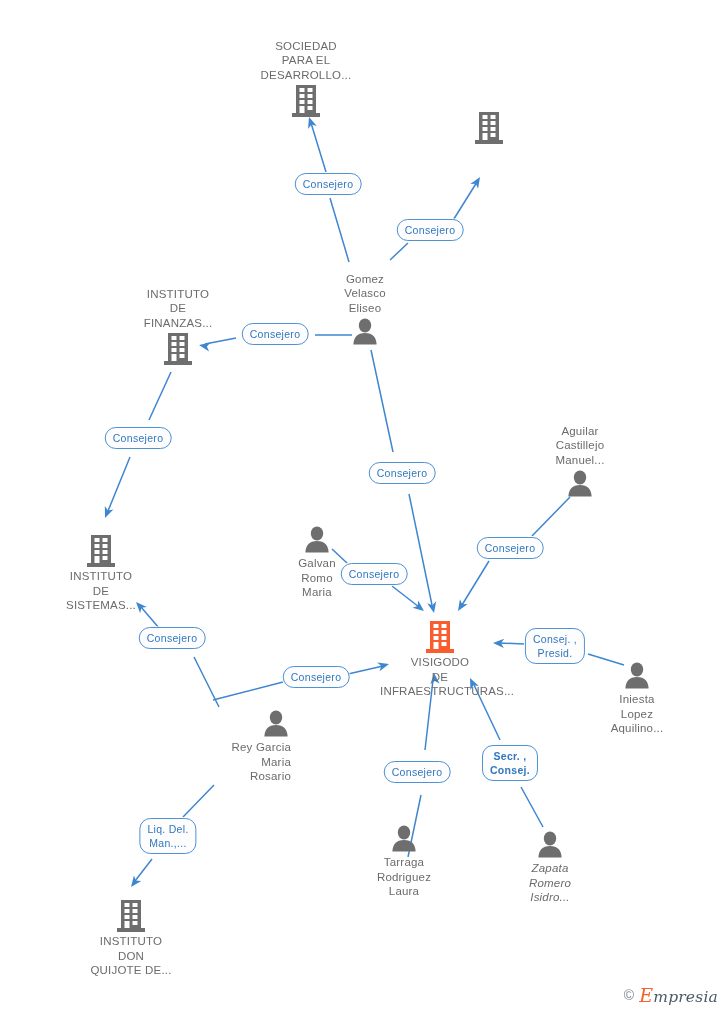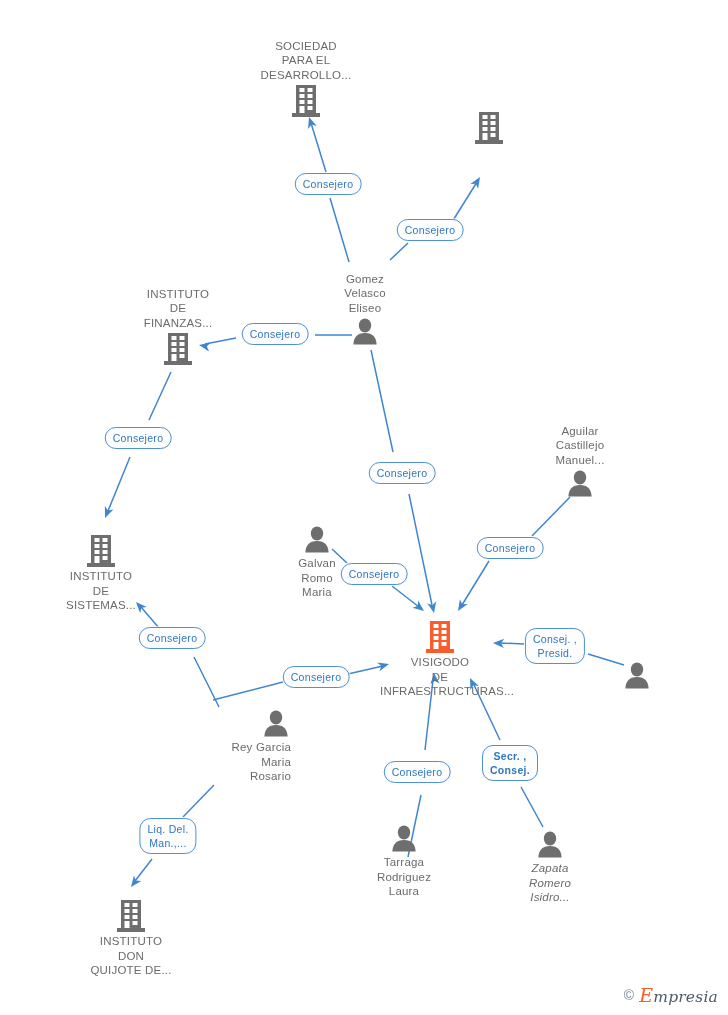--- a/index.html
+++ b/index.html
@@ -260,20 +260,23 @@
 DE
 INFRAESTRUCTURAS...</div>
       </div>
       <div class="node" style="top: 661px; left: 637px;">
         <span class="node-icon"><svg width="30" height="30" viewBox="0 0 30 30">
             <g fill="#6e6e6e">
               <ellipse cx="15" cy="8.5" rx="6.2" ry="7"></ellipse>
               <path d="M15 16 C 7.4 16 3.6 20.4 3.4 27.5 L 26.6 27.5 C 26.4 20.4 22.6 16 15 16 Z"></path>
             </g>
           </svg></span>
+        <div class="node-label">Iniesta
+Lopez
+Aquilino...</div>
       </div>
       <div class="node" style="top: 709px; left: 231px; text-align: right;">
         <span class="node-icon"><svg width="30" height="30" viewBox="0 0 30 30">
             <g fill="#6e6e6e">
               <ellipse cx="15" cy="8.5" rx="6.2" ry="7"></ellipse>
               <path d="M15 16 C 7.4 16 3.6 20.4 3.4 27.5 L 26.6 27.5 C 26.4 20.4 22.6 16 15 16 Z"></path>
             </g>
           </svg></span>
         <div class="node-label">Rey Garcia
 Maria

